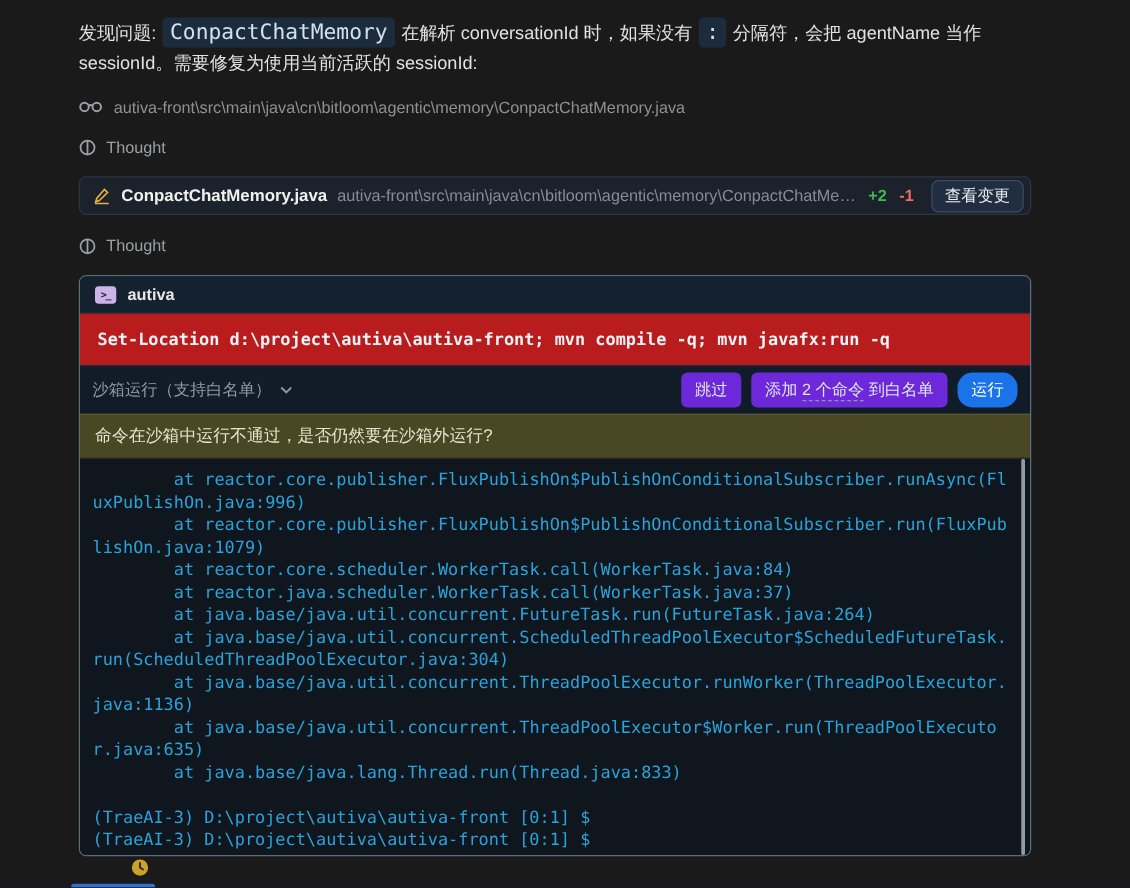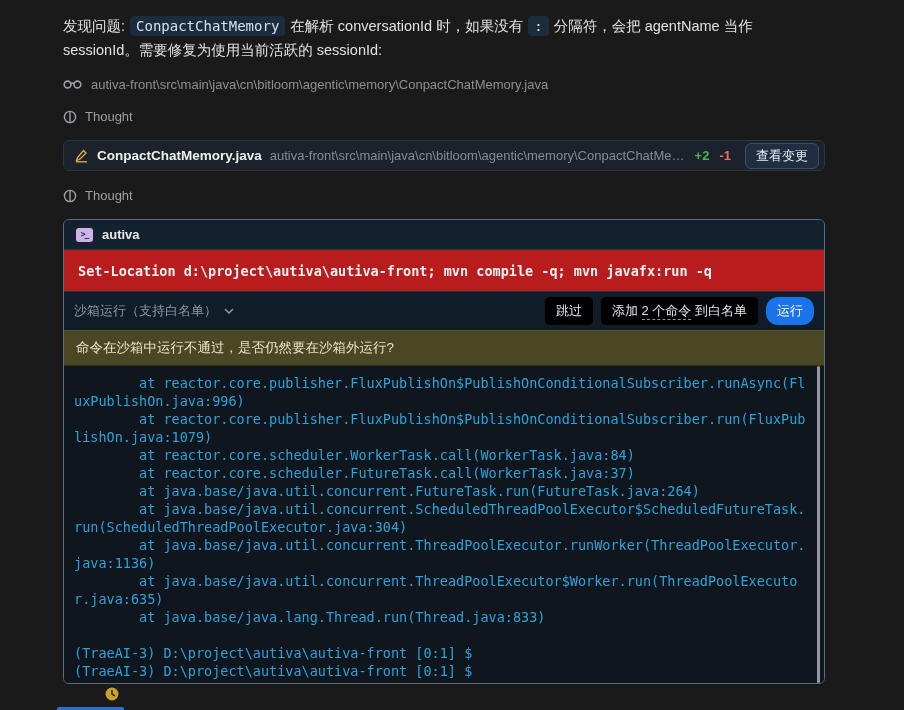--- a/index.html
+++ b/index.html
@@ -14,21 +14,21 @@
 
   
   .issue {
     margin-top: 14px;
     font-size: 14.5px;
     line-height: 24px;
     color: #e2e2e2;
   }
   .chip {
     font-family: "DejaVu Sans Mono", monospace;
-    font-size: 14px;
+    font-size: 17px;
     background: #1d2c3d;
     color: #cfe2f3;
     border-radius: 4px;
     padding: 2px 6px;
     margin: 0 5px;
   }
 
   
   .file-ref {
     margin-top: 15px;
@@ -140,21 +140,21 @@
   .toolbar-spacer { flex: 1; }
   .t-btn {
     border: none;
     border-radius: 5px;
     font-size: 13px;
     padding: 5px 11px;
     cursor: pointer;
     margin-left: 8px;
     font-family: "Liberation Sans", sans-serif;
   }
-  .t-btn.dark { background: #000000; color: #dfe7ef; }
+  .t-btn.dark { background: #6d28d9; color: #dfe7ef; }
   .t-btn.primary { background: #1a73e8; color: #ffffff; border-radius: 12px; }
   .dashed-u { border-bottom: 1px dashed #8b98a6; padding-bottom: 1px; }
   .term-warning {
     background: #4a4724;
     border-top: 1px solid #5a5630;
     border-bottom: 1px solid #31311a;
     padding: 8px 12px;
     font-size: 13.5px;
     color: #e8e4cf;
   }
@@ -278,21 +278,21 @@
       <button class="t-btn primary">运行</button>
     </div>
 
     <div class="term-warning">命令在沙箱中运行不通过，是否仍然要在沙箱外运行?</div>
 
     <div class="term-output">
       <div>
           <div class="term-line">        at reactor.core.publisher.FluxPublishOn$PublishOnConditionalSubscriber.runAsync(FluxPublishOn.java:996)</div>
           <div class="term-line">        at reactor.core.publisher.FluxPublishOn$PublishOnConditionalSubscriber.run(FluxPublishOn.java:1079)</div>
           <div class="term-line">        at reactor.core.scheduler.WorkerTask.call(WorkerTask.java:84)</div>
-          <div class="term-line">        at reactor.core.scheduler.FutureTask.call(WorkerTask.java:37)</div>
+          <div class="term-line">        at reactor.java.scheduler.WorkerTask.call(WorkerTask.java:37)</div>
           <div class="term-line">        at java.base/java.util.concurrent.FutureTask.run(FutureTask.java:264)</div>
           <div class="term-line">        at java.base/java.util.concurrent.ScheduledThreadPoolExecutor$ScheduledFutureTask.run(ScheduledThreadPoolExecutor.java:304)</div>
           <div class="term-line">        at java.base/java.util.concurrent.ThreadPoolExecutor.runWorker(ThreadPoolExecutor.java:1136)</div>
           <div class="term-line">        at java.base/java.util.concurrent.ThreadPoolExecutor$Worker.run(ThreadPoolExecutor.java:635)</div>
           <div class="term-line">        at java.base/java.lang.Thread.run(Thread.java:833)</div>
           <div class="term-line"></div>
           <div class="term-line">(TraeAI-3) D:\project\autiva\autiva-front [0:1] $</div>
           <div class="term-line">(TraeAI-3) D:\project\autiva\autiva-front [0:1] $</div>
         </div>
       <div class="term-scrollbar"></div>

